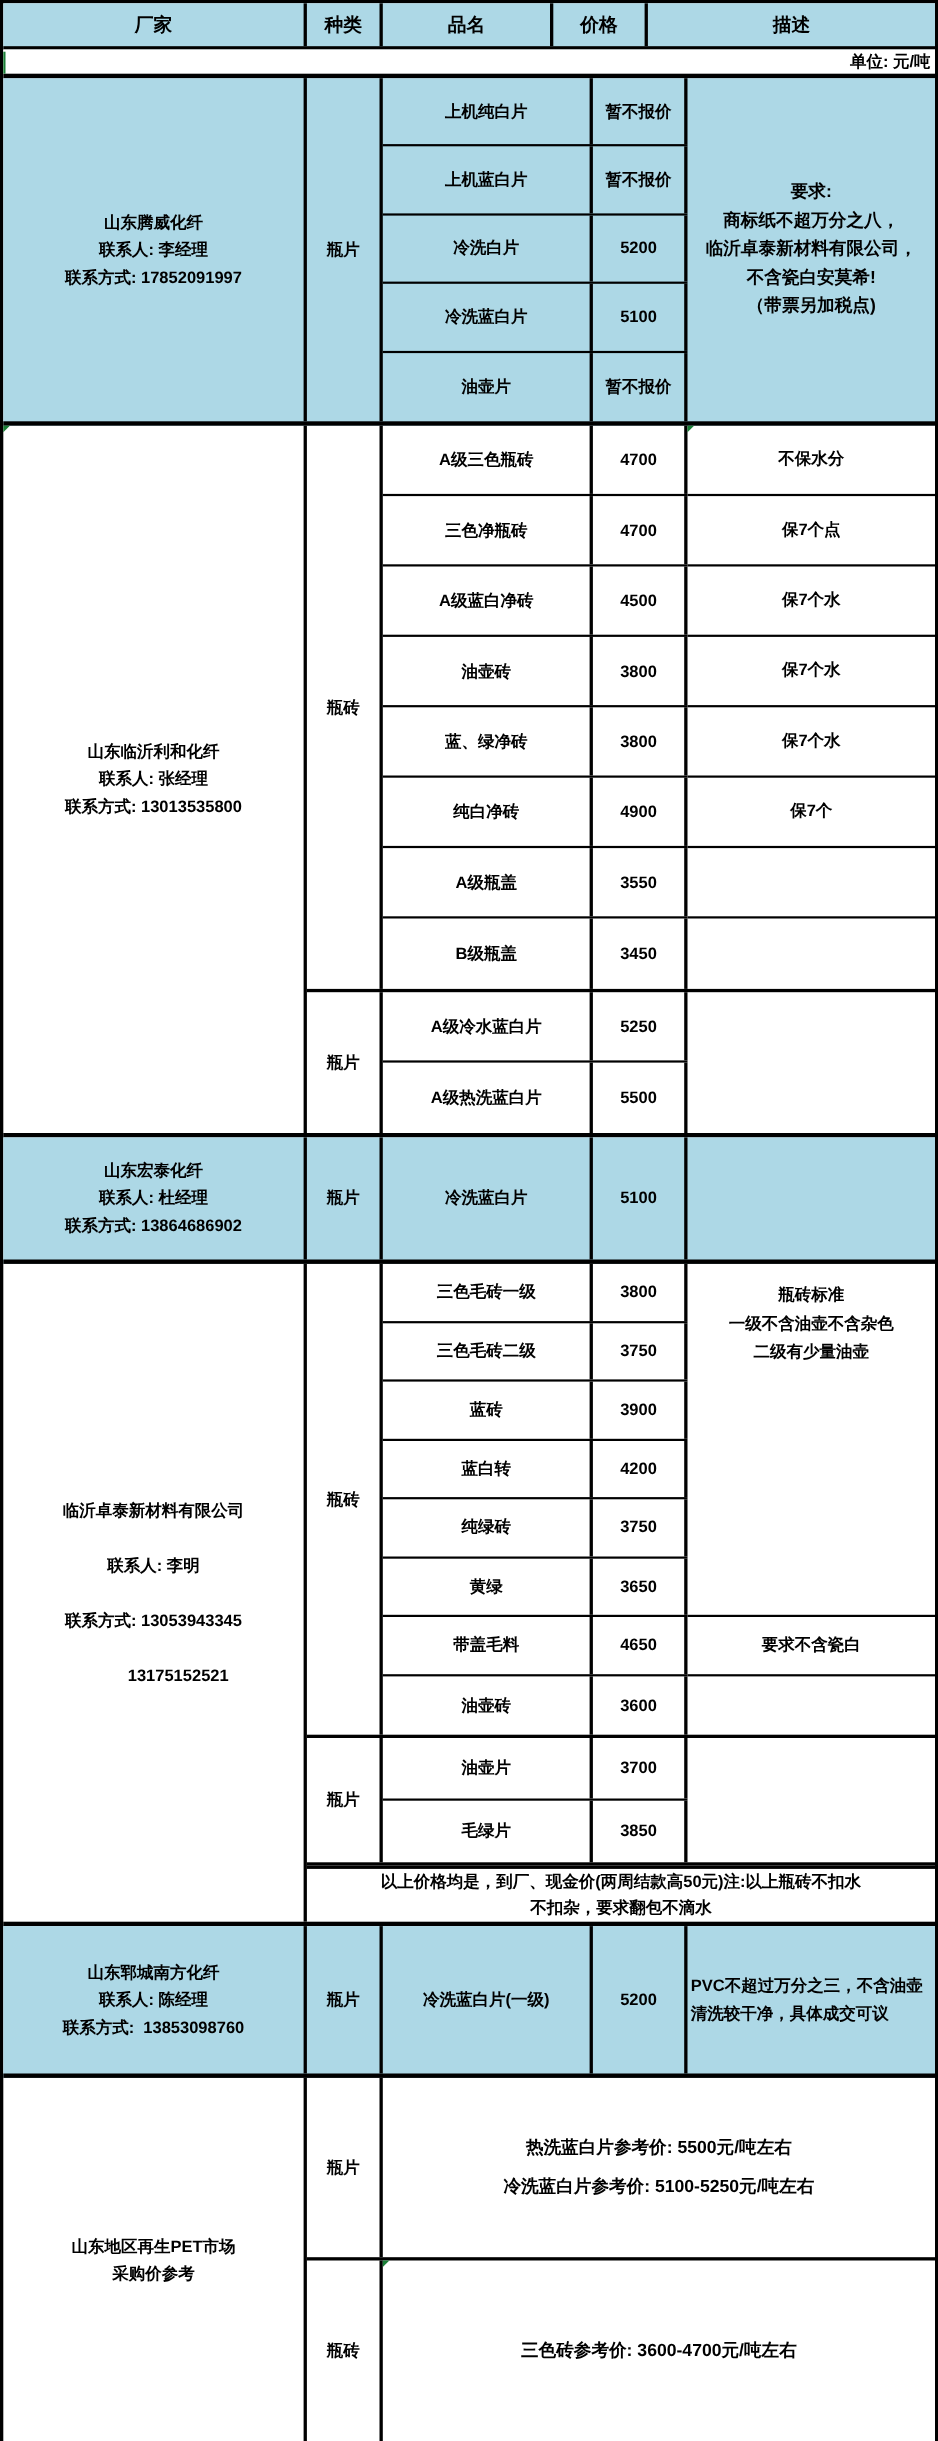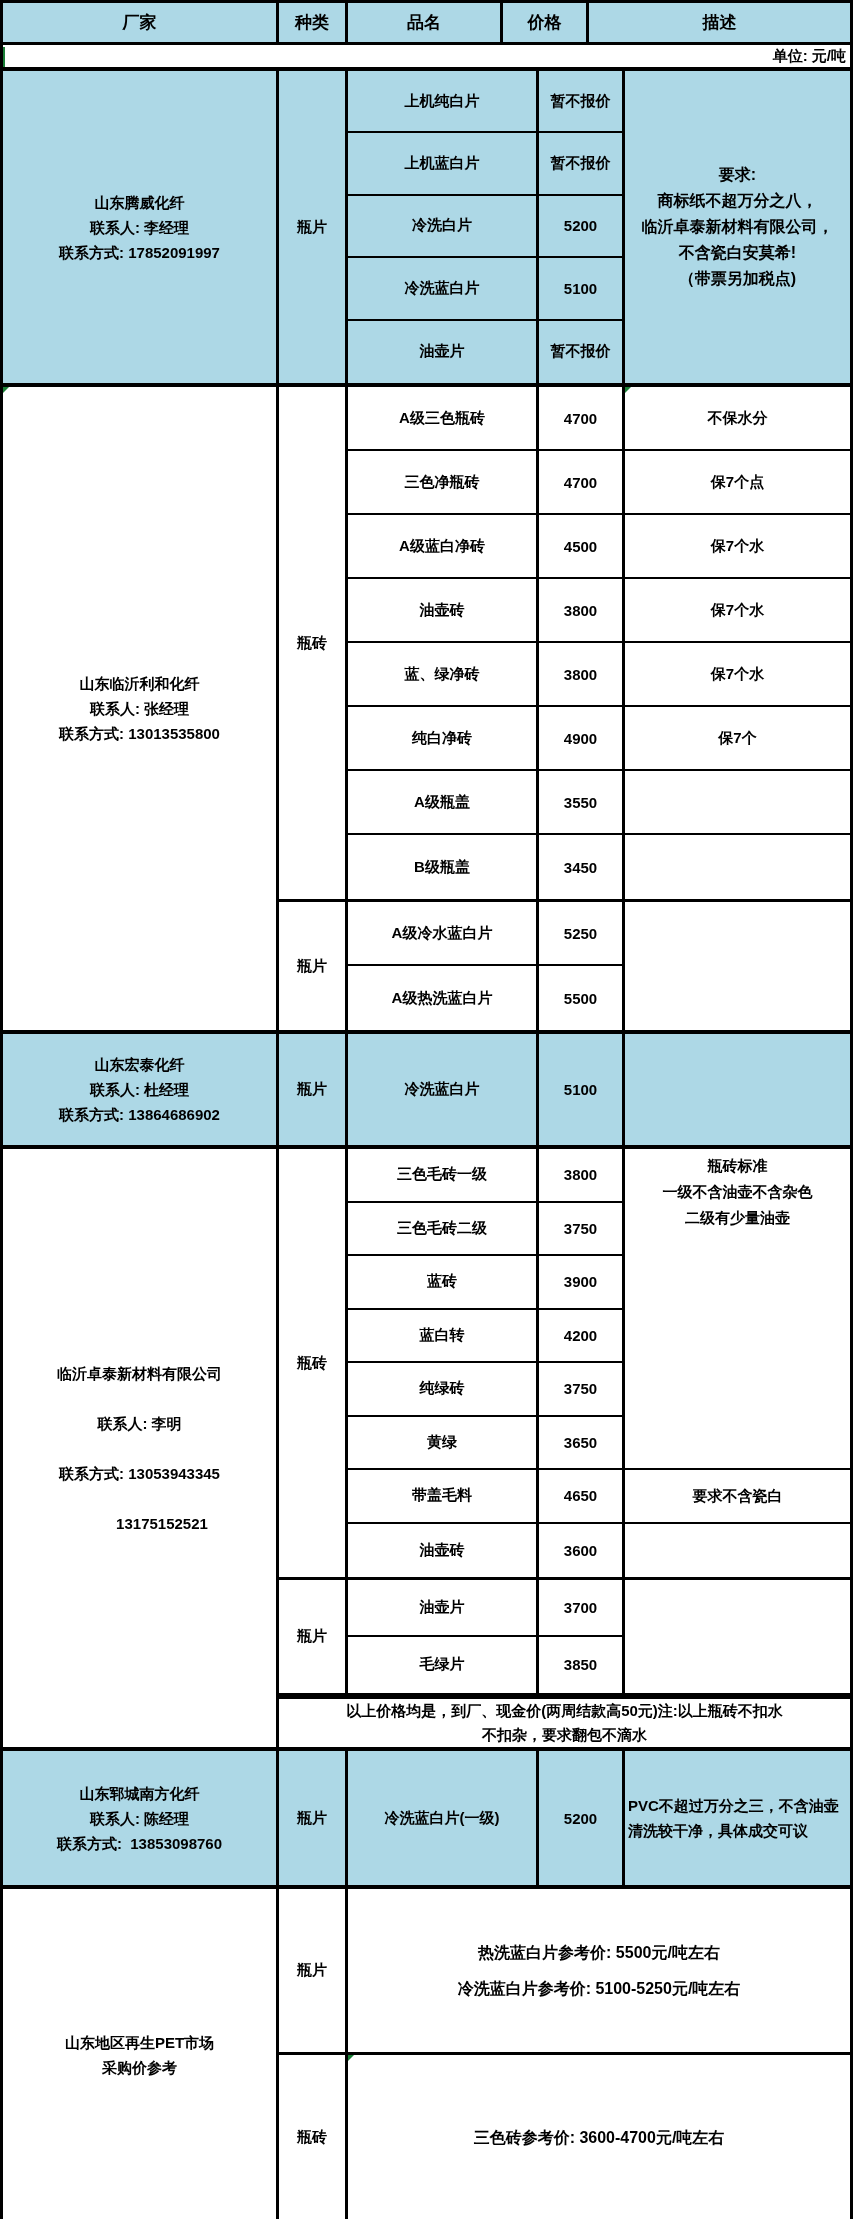--- a/index.html
+++ b/index.html
@@ -69,21 +69,21 @@
   .descs { flex: 1; display: flex; flex-direction: column; }
   .desc {
     position: relative;
     height: calc(var(--rh) * var(--sp, 1));
     border-bottom: 2px solid #000;
     display: flex; align-items: center; justify-content: center;
     text-align: center; font-size: 15px; line-height: 26px;
     white-space: pre-wrap;
   }
   .desc:last-child { border-bottom: none; }
-  .desc.top { align-items: flex-start; padding-top: 4px; }
+  .desc.top { align-items: flex-start; padding-top: 16px; }
   .desc.left { justify-content: flex-start; text-align: left; padding: 0 3px; font-size: 15px; line-height: 25px; }
   .merged {
     flex: 1; display: flex; align-items: center; justify-content: center;
     text-align: center; font-size: 16px; line-height: 36px; white-space: pre-wrap;
   }
   .footnote {
     border-top: 3px solid #000; height: 51px;
     display: flex; align-items: center; justify-content: center;
     text-align: center; font-size: 15px; line-height: 24px; white-space: pre-wrap;
   }

